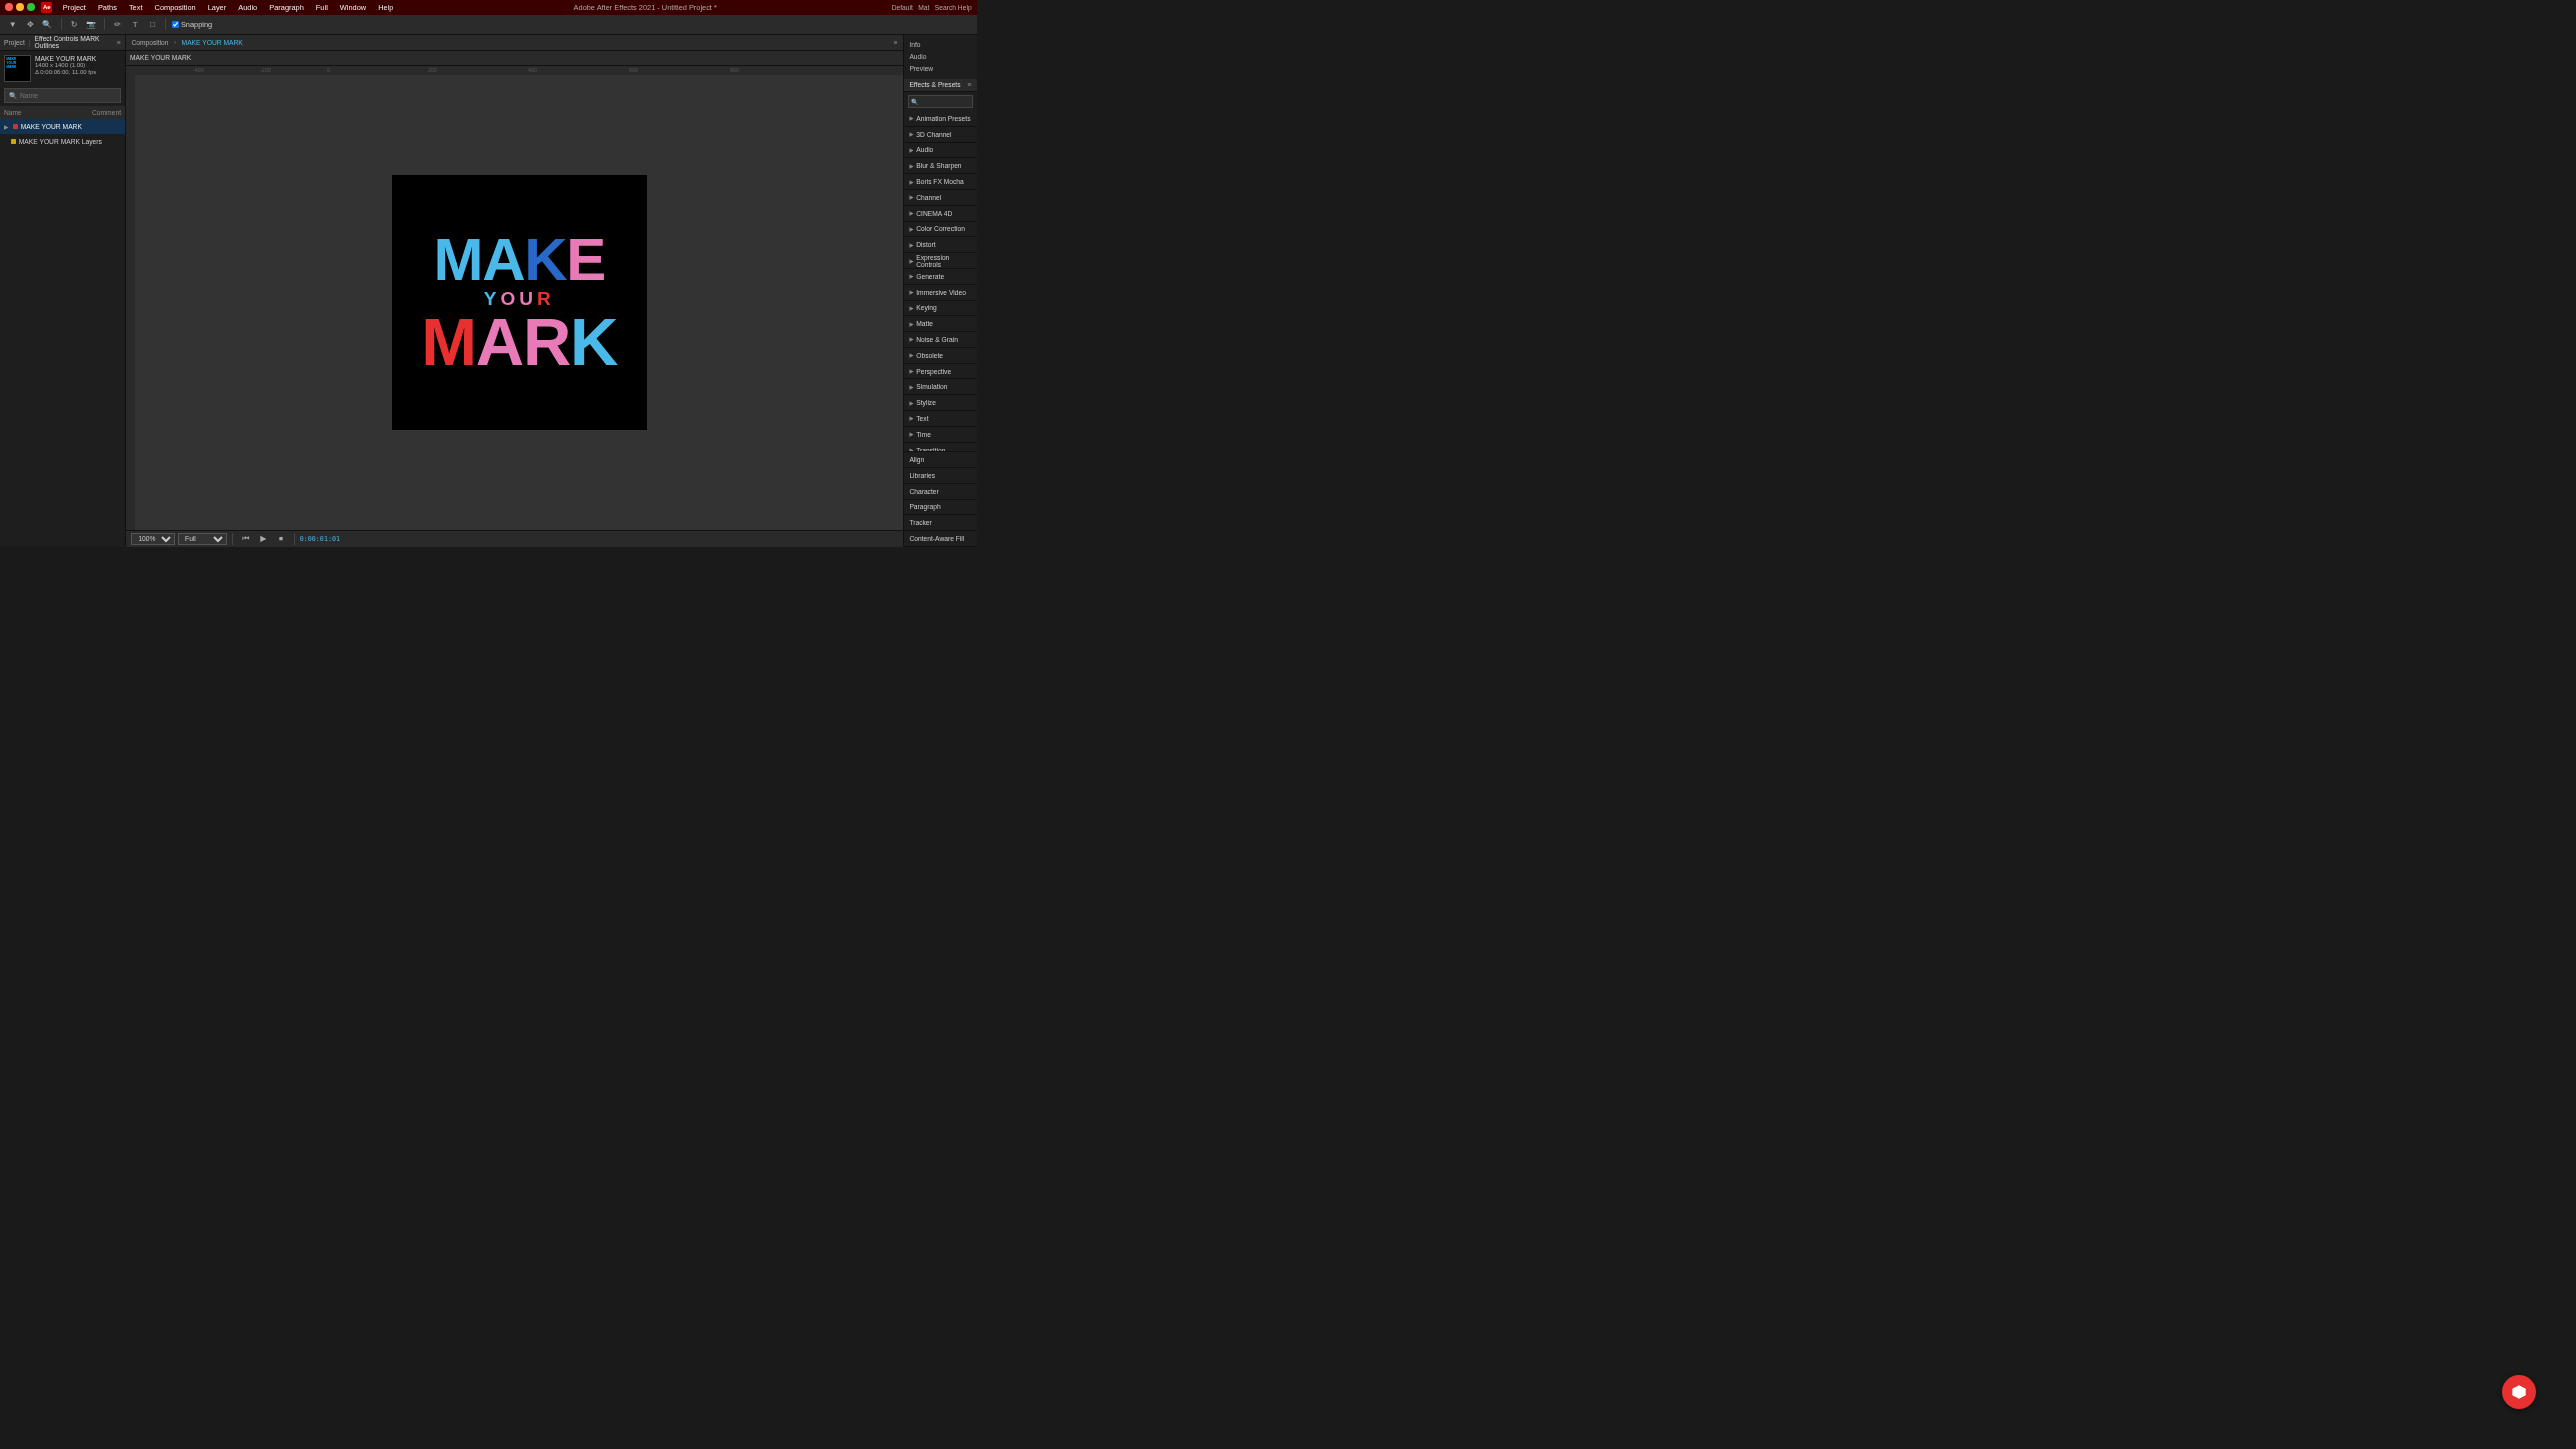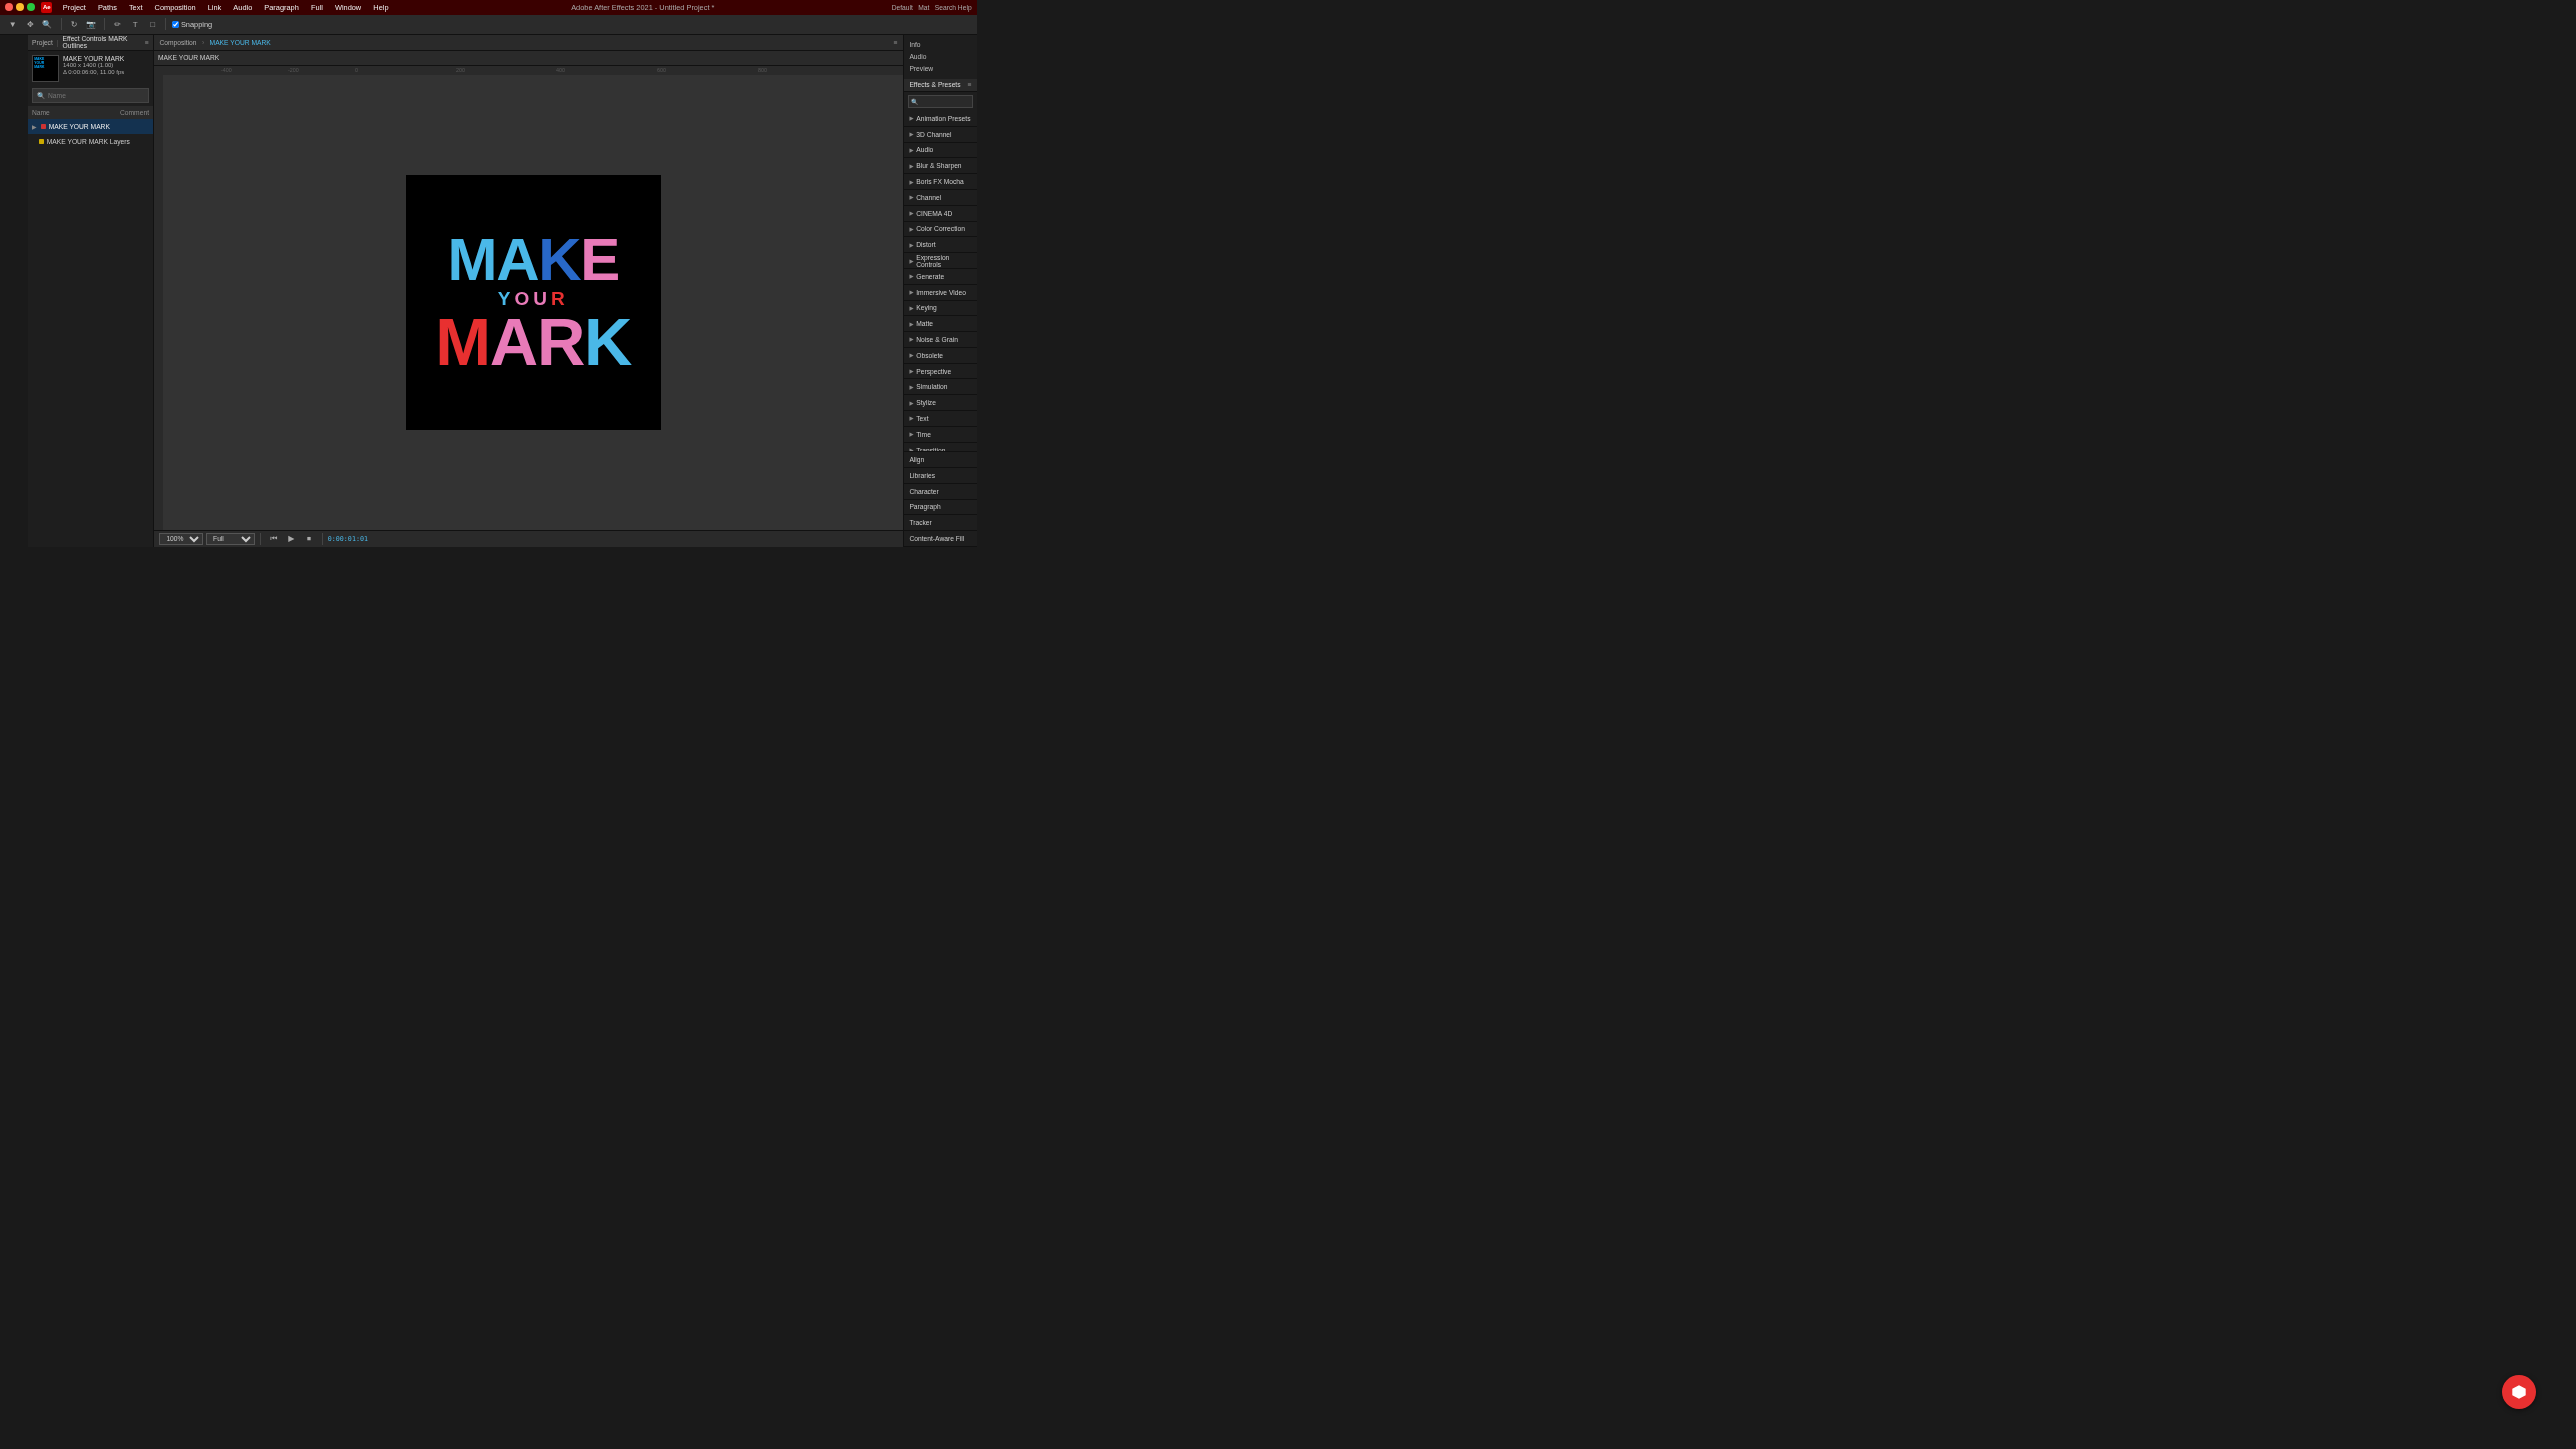--- a/index.html
+++ b/index.html
@@ -73,21 +73,20 @@
       cursor: pointer;
       display: flex; align-items: center; justify-content: center;
       border-radius: 1.3px;
     }
     .toolbar-separator { width: 0.7px; height: 12px; background: #444; margin: 0 2.7px; }
 
     
     .main-layout {
       display: flex;
       height: calc(547px - 14.8px - 20px);
-      margin-left: 28px;
     }
 
     
     .left-panel {
       width: 126px;
       background: #1e1e1e;
       border-right: 0.7px solid #111;
       display: flex;
       flex-direction: column;
     }
@@ -553,21 +552,21 @@
   <div class="window-controls">
     <div class="wc wc-close"></div>
     <div class="wc wc-min"></div>
     <div class="wc wc-max"></div>
   </div>
   <div class="menu-bar-logo">Ae</div>
   <div class="menu-item">Project</div>
   <div class="menu-item">Paths</div>
   <div class="menu-item">Text</div>
   <div class="menu-item">Composition</div>
-  <div class="menu-item">Link</div>
+  <div class="menu-item">Layer</div>
   <div class="menu-item">Audio</div>
   <div class="menu-item">Paragraph</div>
   <div class="menu-item">Full</div>
   <div class="menu-item">Window</div>
   <div class="menu-item">Help</div>
   <div class="menu-bar-center">Adobe After Effects 2021 - Untitled Project *</div>
   <div class="menu-bar-right">
     <span style="font-size:6.7px;color:#aaa;">Default</span>
     <span style="font-size:6.7px;color:#aaa;">Mat</span>
     <span style="font-size:6.7px;color:#aaa;">Search Help</span>

